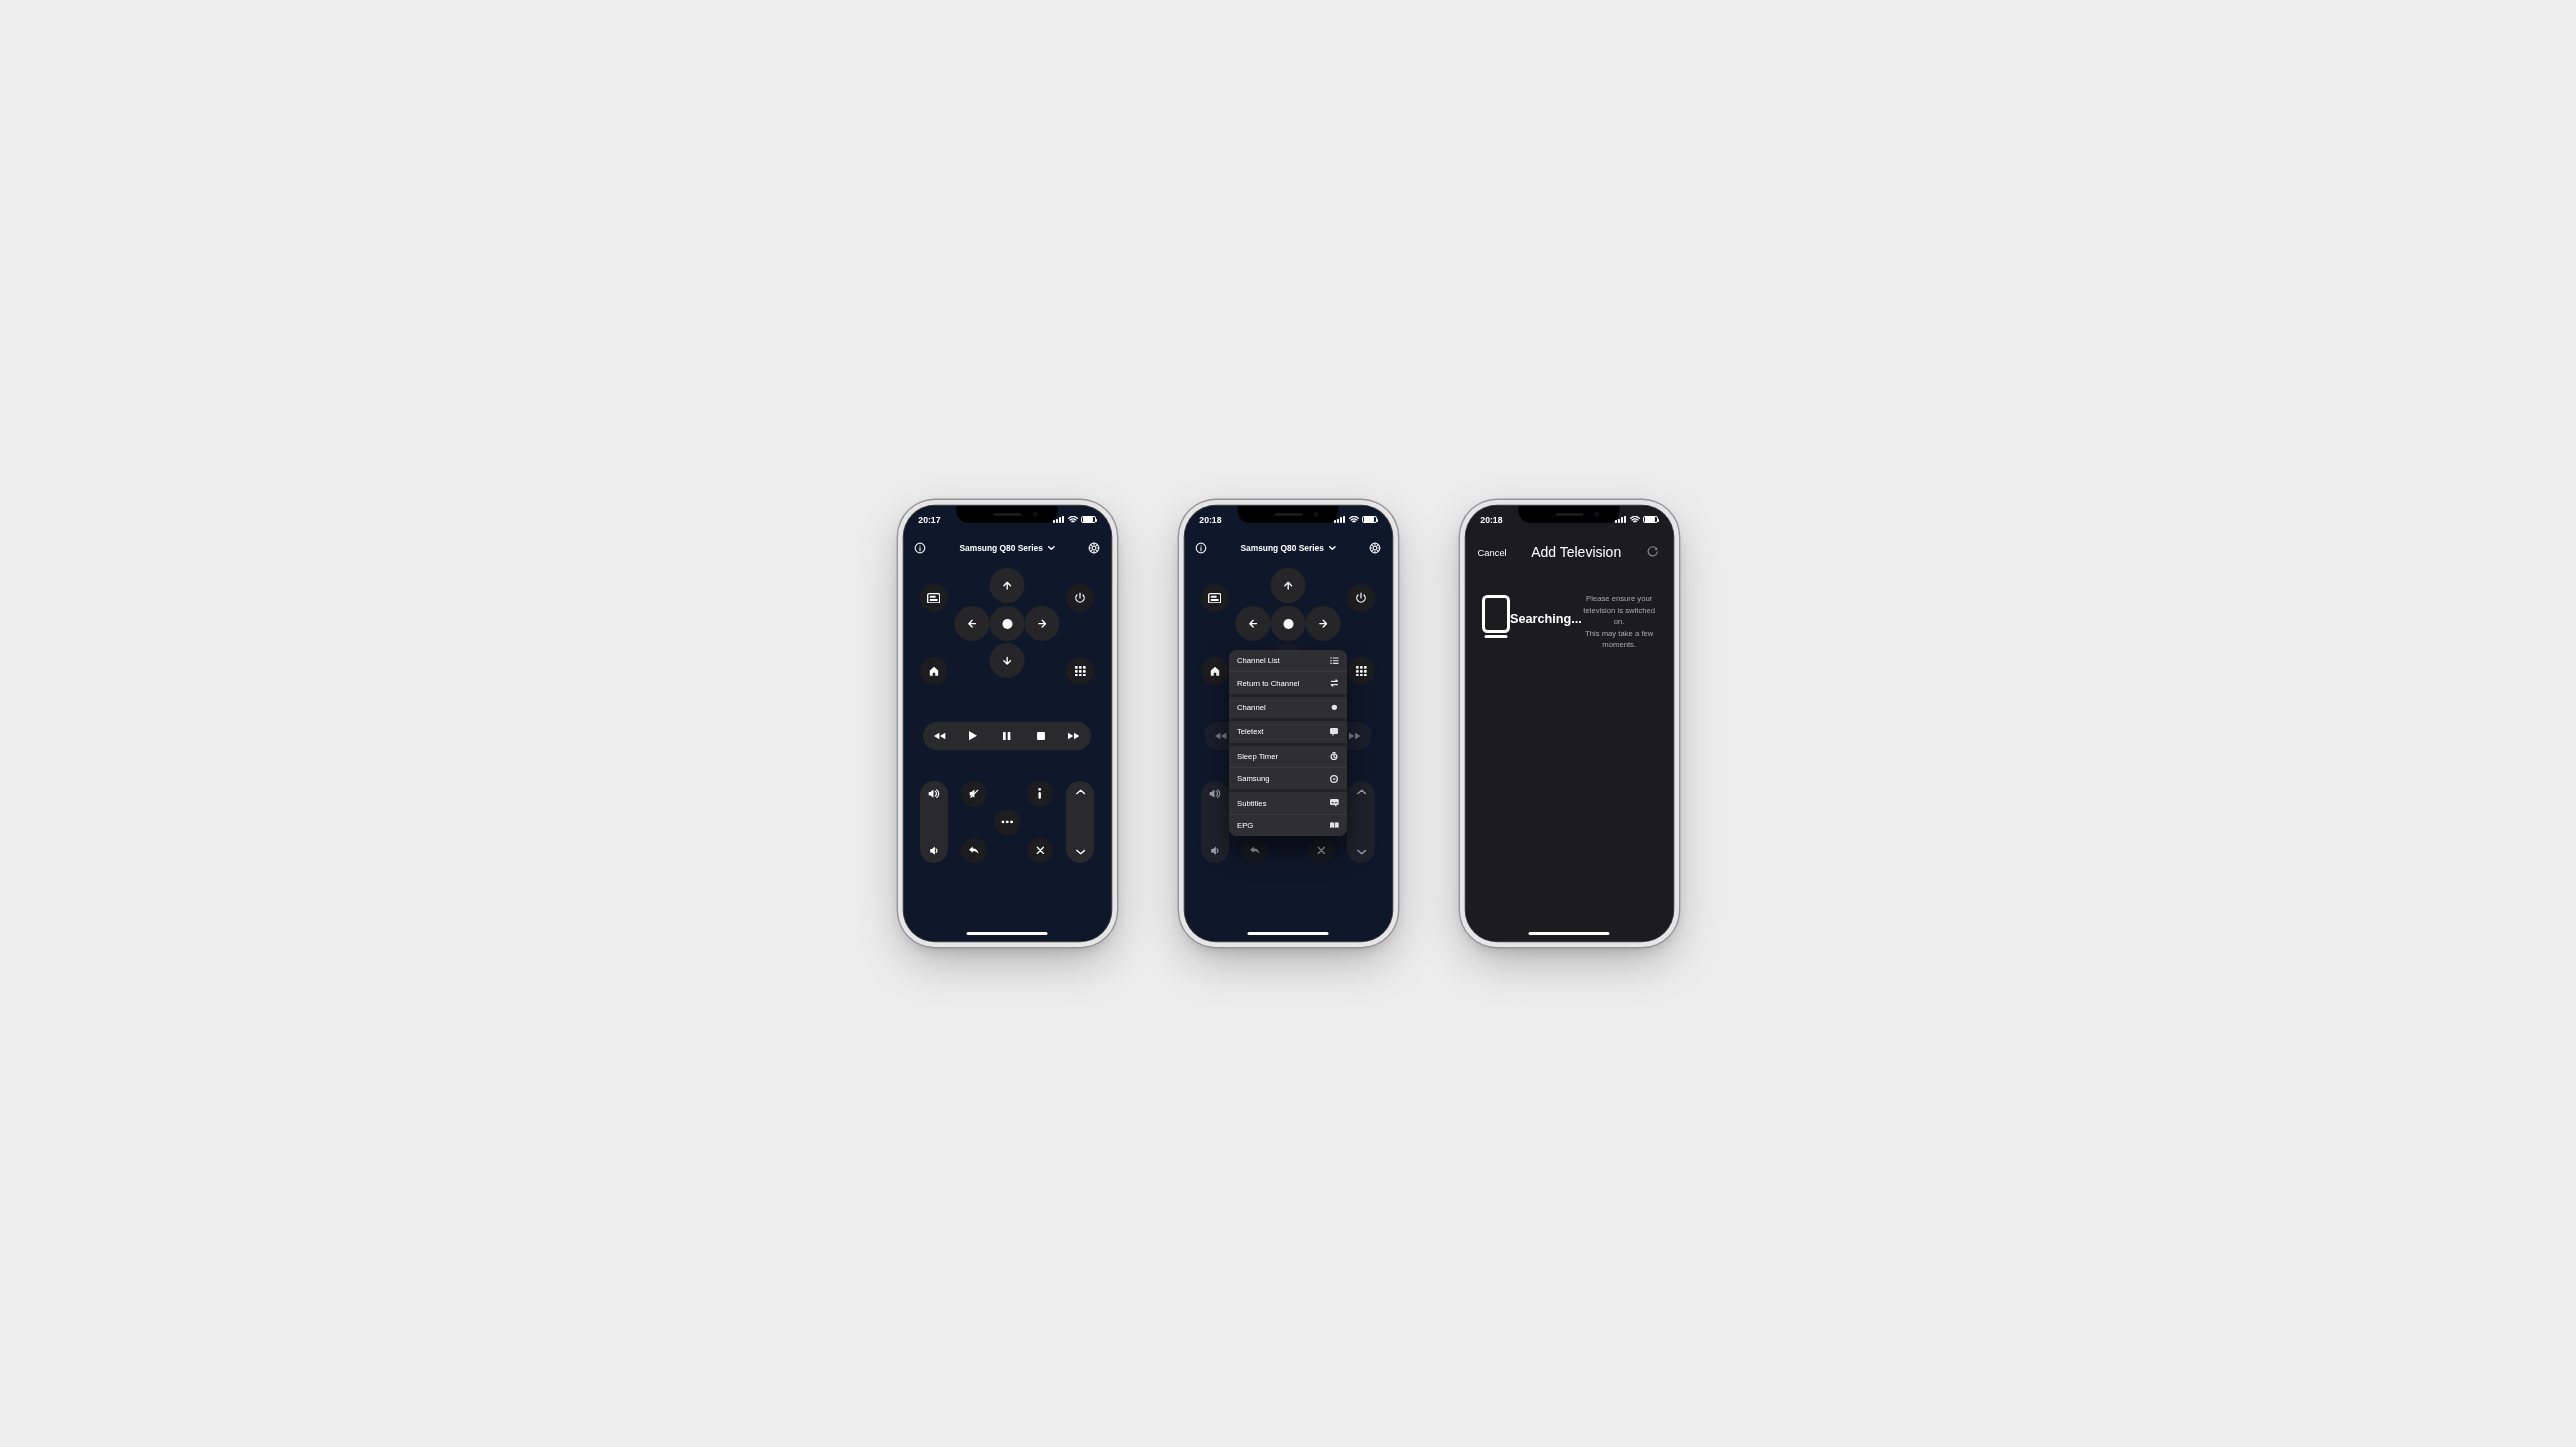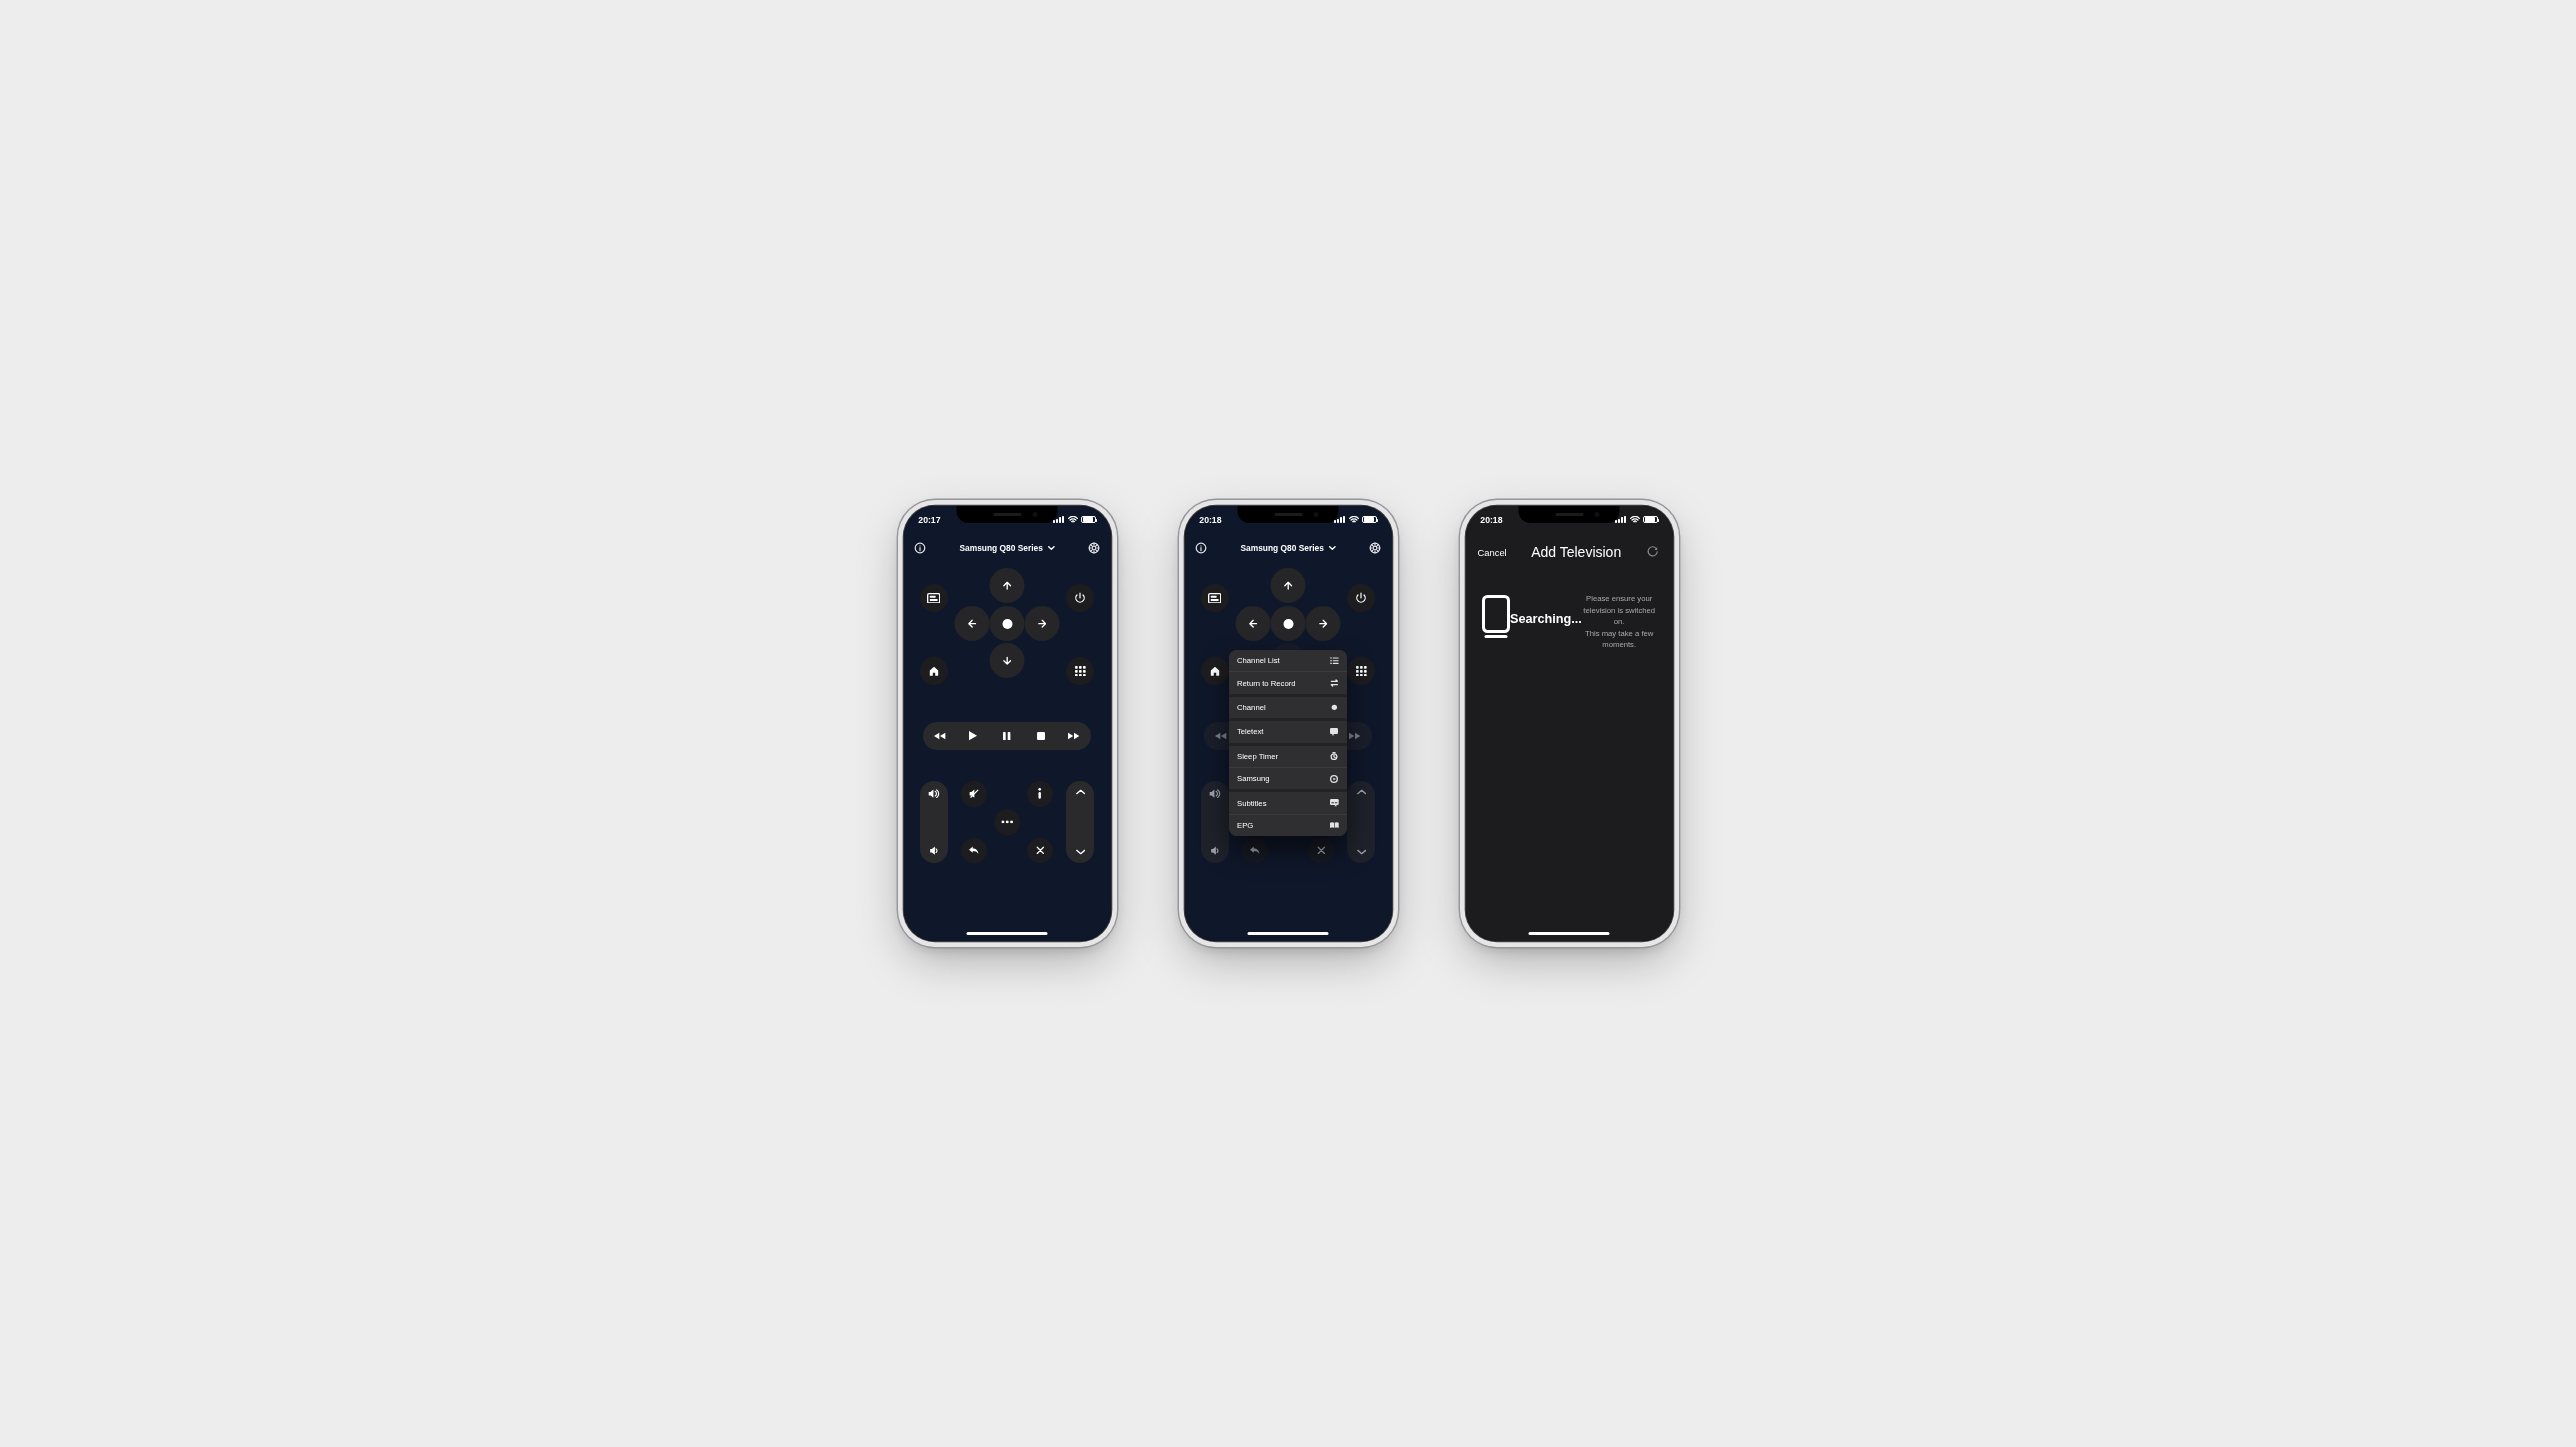--- a/index.html
+++ b/index.html
@@ -502,21 +502,21 @@
                 <circle cx="1.5" cy="1.5" r="1.2" fill="currentColor"></circle>
                 <rect x="4" y=".7" width="9" height="1.6" rx=".8" fill="currentColor"></rect>
                 <circle cx="1.5" cy="5.5" r="1.2" fill="currentColor"></circle>
                 <rect x="4" y="4.7" width="9" height="1.6" rx=".8" fill="currentColor"></rect>
                 <circle cx="1.5" cy="9.5" r="1.2" fill="currentColor"></circle>
                 <rect x="4" y="8.7" width="9" height="1.6" rx=".8" fill="currentColor"></rect>
               </svg>
             </span>
         </div>
         <div class="row">
-          <span>Return to Record</span>
+          <span>Return to Channel</span>
           <span class="ricon">
               <svg width="8.7" height="8" viewBox="0 0 13 12">
                 <path class="stk" stroke-width="1.5" d="M2 3.5h9l-2-2M11 8.5H2l2 2"></path>
               </svg>
             </span>
         </div>
         <div class="row gap">
           <span>Channel</span>
           <span class="ricon">
               <svg width="6.7" height="6.7" viewBox="0 0 10 10">

